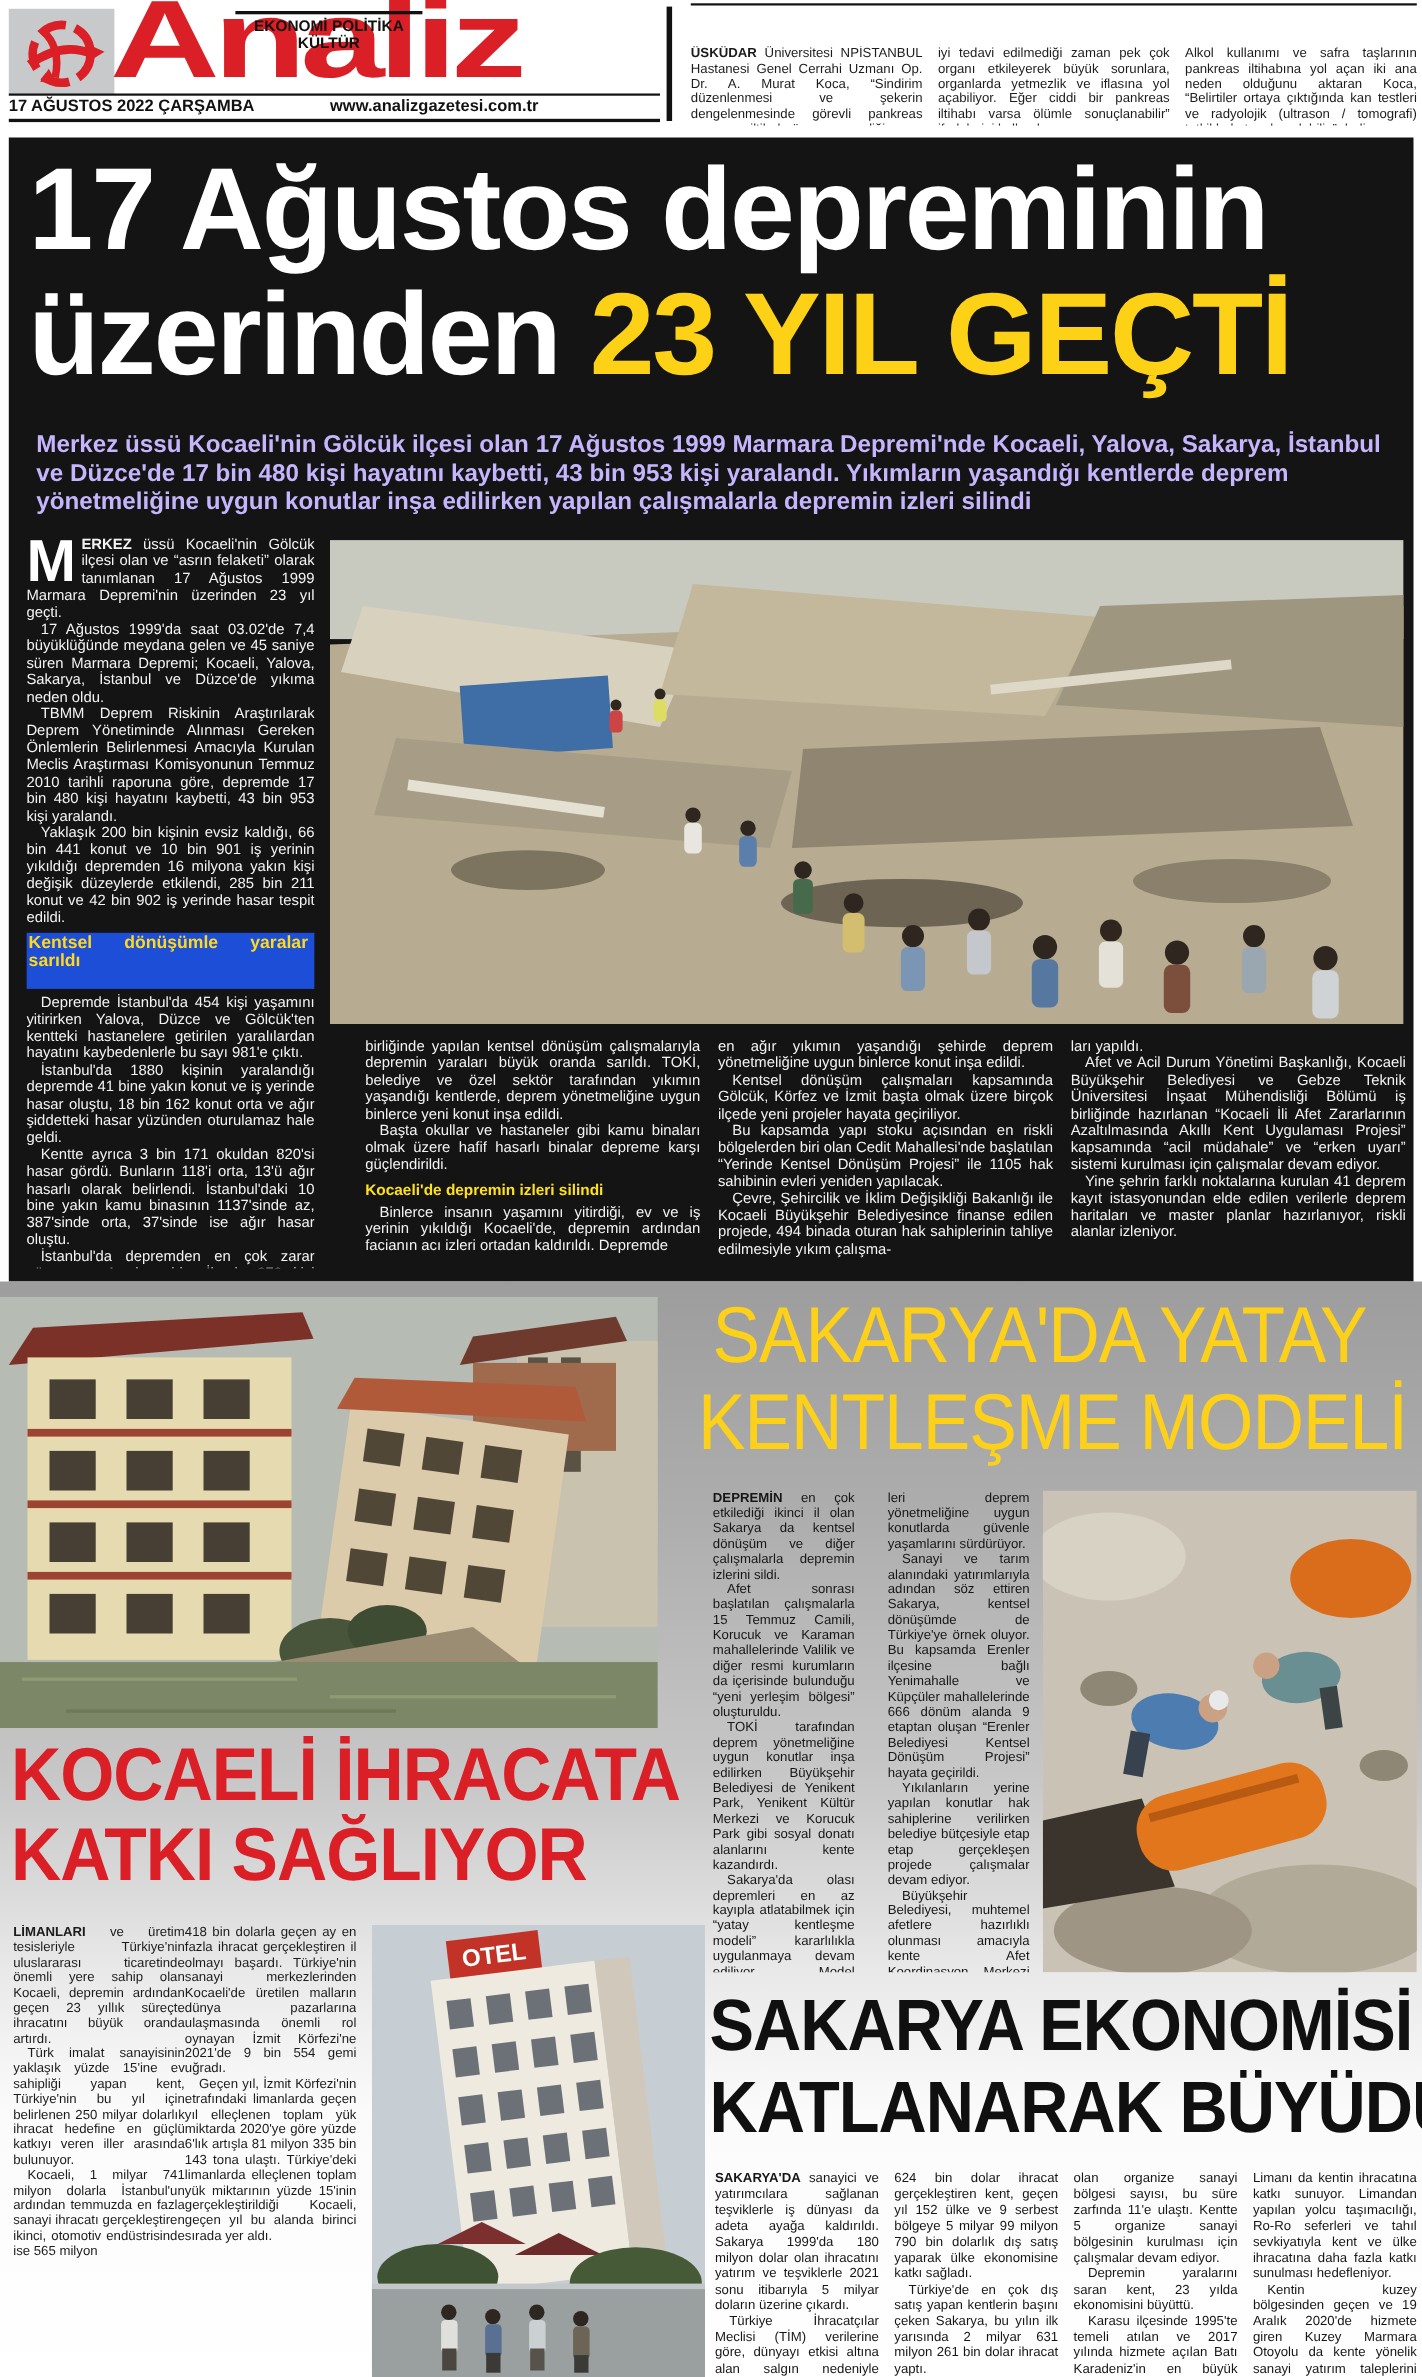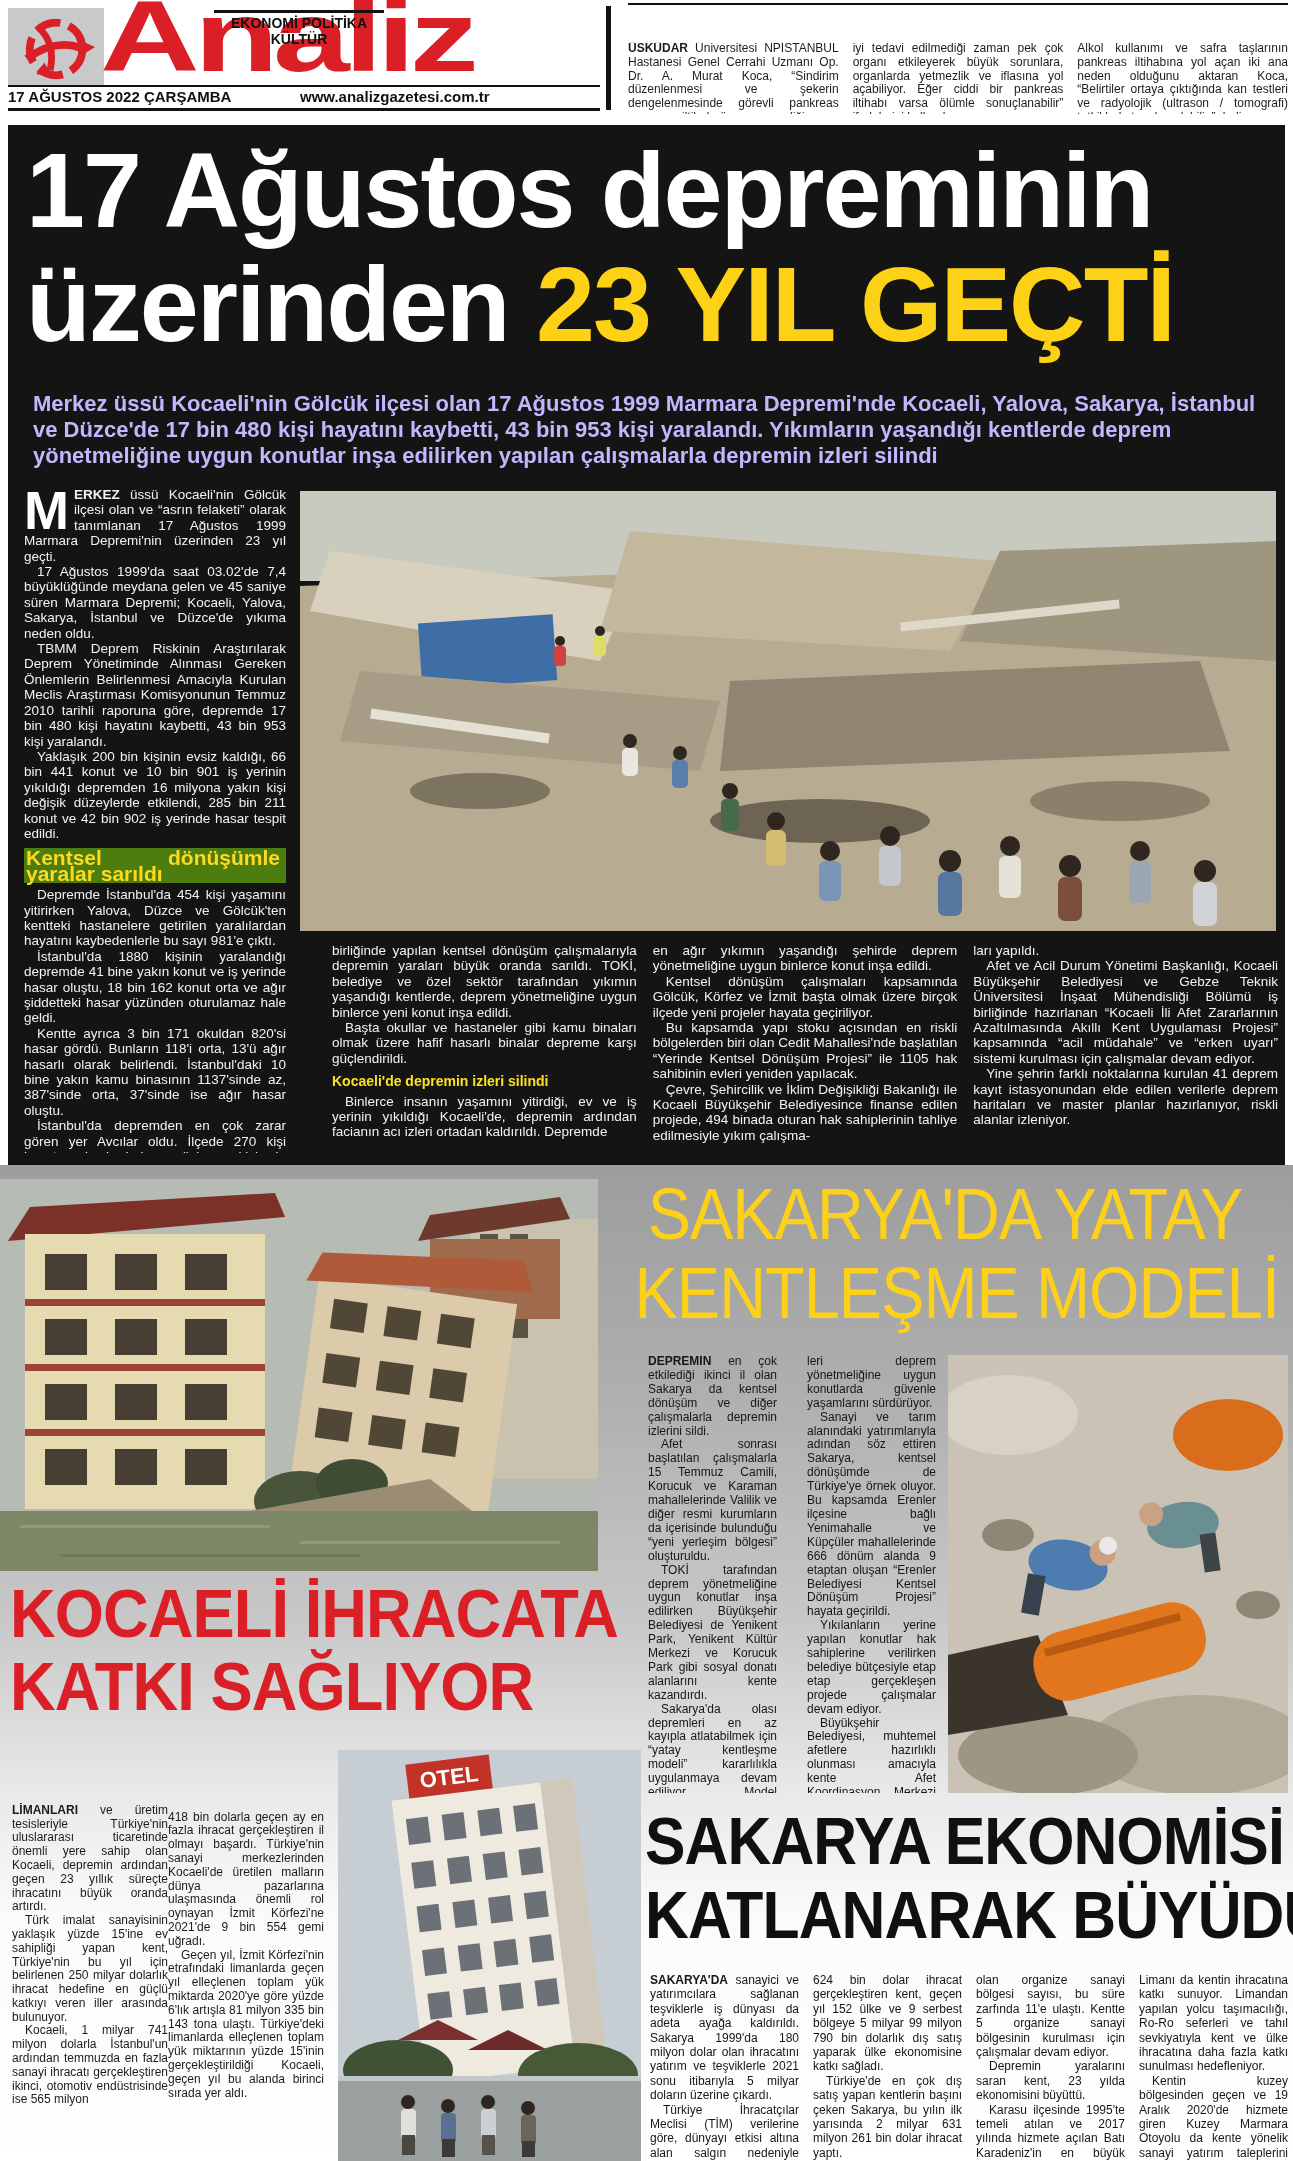--- a/index.html
+++ b/index.html
@@ -29,38 +29,38 @@
   .mh1{left:18px;top:12px;}
   .mh2{left:18px;top:126px;}
   .mh .yellow{color:#fdd116;}
   .deck{position:absolute;left:25px;top:266px;width:1226px;text-align:left;color:#c4b5fd;
         font-size:22px;font-weight:bold;line-height:26px;}
   .main-col{position:absolute;left:16px;top:362px;width:262px;height:666px;overflow:hidden;
             color:#f3f3f3;font-size:13.5px;line-height:15.4px;text-align:justify;}
   .bp{margin:0;}
   .bp.ind{text-indent:13px;}
   .dropcap{float:left;font-size:54px;line-height:42px;font-weight:bold;padding:2px 5px 0 0;color:#fff;}
-  .sub-red{display:block;width:fit-content;background:#4d7c0f;color:#ffd91e;font-weight:bold;
-           font-size:21px;padding:2px 6px 2px 2px;margin:7px 0 4px 0;text-indent:0;}
+  .sub-red{display:block;width:fit-content;background:#1d4ed8;color:#ffd91e;font-weight:bold;
+           font-size:16px;padding:2px 6px 18px 2px;margin:7px 0 4px 0;text-indent:0;}
   .sub-yel{color:#ffe01e;font-weight:bold;font-size:14px;margin:8px 0 4px 0;text-indent:0;}
   .photo1{position:absolute;left:292px;top:366px;width:976px;height:440px;}
   .bottom-cols{position:absolute;left:324px;top:818px;width:946px;height:214px;display:flex;
                gap:16px;overflow:hidden;color:#f3f3f3;font-size:13.5px;line-height:15.4px;
                text-align:justify;}
   .bottom-cols .bc{flex:1;}
   
   .mid-section{left:0;top:1165px;width:1293px;height:996px;
      background:linear-gradient(180deg,#9d9d9d 0%,#aeaeae 22%,#c8c8c8 46%,#e9e9e9 63%,#fbfbfb 76%,#ffffff 100%);
      overflow:hidden;}
   .photo2{position:absolute;left:0;top:14px;width:598px;height:392px;}
   .koc-head{position:absolute;left:10px;top:412px;font-size:68px;font-weight:bold;color:#db1f26;
             line-height:1.08;letter-spacing:-1px;white-space:nowrap;transform:scaleX(0.93);
             transform-origin:0 0;}
   .koc-cols{position:absolute;left:12px;top:585px;width:312px;height:411px;display:flex;gap:0;
-            overflow:hidden;font-size:12px;line-height:13.8px;color:#1b1b1b;text-align:justify;align-items:center;}
+            overflow:hidden;font-size:12px;line-height:13.8px;color:#1b1b1b;text-align:justify;}
   .koc-cols .kc{flex:1;}
   .photo3{position:absolute;left:338px;top:585px;width:303px;height:411px;}
   .sakm-head{position:absolute;left:600px;top:10px;width:690px;text-align:center;
              font-size:72px;font-weight:normal;color:#fdd01a;line-height:1.1;letter-spacing:-1px;}
   .sakm-head .ln{display:block;transform:scaleX(0.9);transform-origin:50% 50%;white-space:nowrap;}
   .sakm-cols{position:absolute;left:648px;top:190px;width:288px;height:438px;display:flex;gap:30px;
              overflow:hidden;font-size:12px;line-height:13.9px;color:#161616;text-align:justify;}
   .sakm-cols .sc{flex:1;}
   .photo4{position:absolute;left:948px;top:190px;width:340px;height:438px;}
   .eco-head{position:absolute;left:645px;top:640px;font-size:66px;font-weight:bold;color:#101010;

